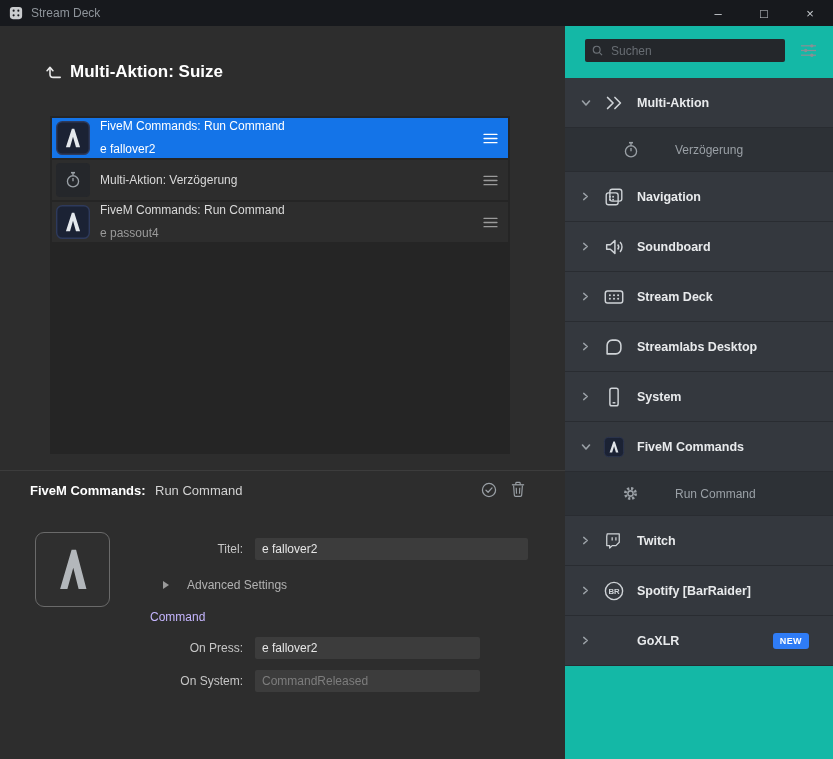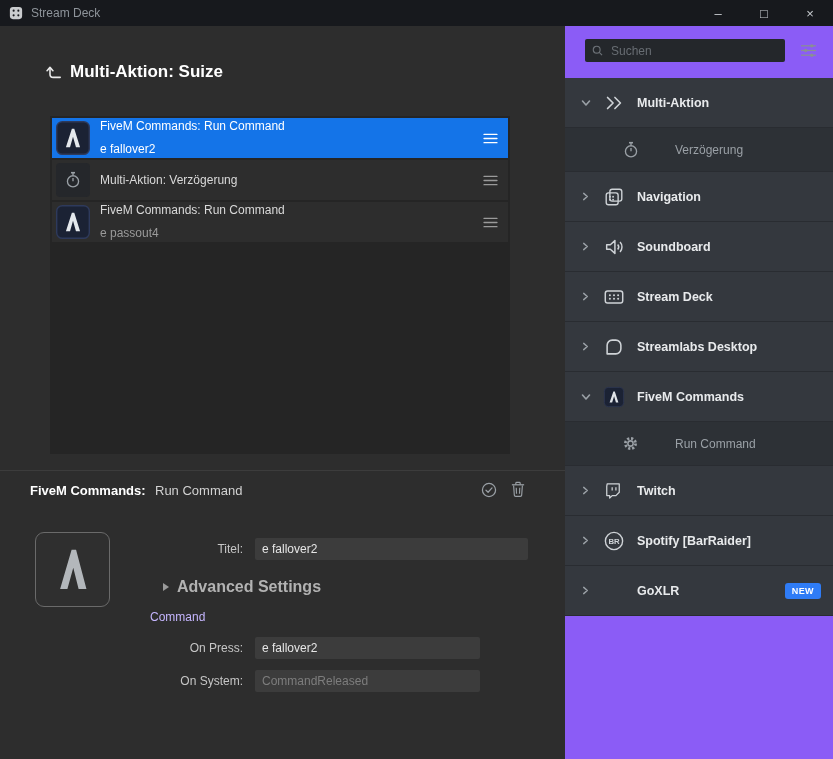--- a/index.html
+++ b/index.html
@@ -63,44 +63,44 @@
   .text-input{
     position:absolute;height:22px;background:#3c3c3c;border:none;border-radius:2px;
     color:#e6e6e6;font-size:12px;padding:0 7px;box-sizing:border-box;outline:none;
     font-family:"Liberation Sans","DejaVu Sans",sans-serif;
   }
   .text-input::placeholder{color:#7d7d7d;}
   .ti-input{left:255px;top:512px;width:273px;}
   .op-input{left:255px;top:611px;width:225px;}
   .or-input{left:255px;top:644px;width:225px;}
   .advanced{
-    position:absolute;left:162px;top:552px;display:flex;align-items:center;gap:7px;
-    color:#b2b2b2;font-size:16px;font-weight:bold;
+    position:absolute;left:162px;top:552px;display:flex;align-items:center;gap:17px;
+    color:#b2b2b2;font-size:12px;
   }
   .advanced .tri{color:#9a9a9a;display:flex;}
   .cmd-header{position:absolute;left:150px;top:584px;width:378px;text-align:left;
     font-size:12px;color:#c4b5fd;}
 
   
-  .sidebar{position:absolute;top:26px;left:565px;width:268px;bottom:0;background:#8b5cf6;}
+  .sidebar{position:absolute;top:26px;left:565px;width:268px;bottom:0;background:#14b8a6;}
   .search-wrap{
     position:absolute;left:20px;top:13px;width:200px;height:23px;background:#24272b;
     border-radius:2px;display:flex;align-items:center;padding:0 6px;box-sizing:border-box;gap:5px;
   }
   .search-wrap .icon{color:#6c7177;}
   .search-input{
     flex:1;background:transparent;border:none;outline:none;color:#c9ccd0;font-size:12px;min-width:0;
     font-family:"Liberation Sans","DejaVu Sans",sans-serif;
   }
   .search-input::placeholder{color:#686d73;}
   .filter-btn{position:absolute;left:235px;top:17px;color:#8a8f94;}
 
   .category-list{position:absolute;left:0;top:52px;right:0;}
   .cat-row{
-    height:50px;display:flex;align-items:center;padding-left:16px;padding-right:12px;
+    height:50px;display:flex;align-items:center;padding-left:16px;padding-right:24px;
     border-bottom:1px solid #292c31;background:#34383e;box-sizing:border-box;
   }
   .cat-row.sub{height:44px;background:#2d3136;gap:19px;}
   .chev{width:14px;margin-right:8px;color:#9aa0a6;display:flex;flex:none;}
   .cat-icon{width:24px;height:24px;margin-right:10px;display:flex;align-items:center;justify-content:flex-start;
     color:#cfd3d7;flex:none;}
   .cat-label{font-size:12.5px;font-weight:bold;color:#e8eaec;}
   .sub-label{font-size:12px;color:#9aa0a6;}
   .badge{
     margin-left:auto;background:var(--badge,#2f7cf6);color:#ffffff;font-size:9px;font-weight:bold;
@@ -383,20 +383,36 @@
         </span>
         <span class="cat-icon icon">
           <svg viewBox="0 0 24 24" width="22" height="22">
             <path d="M4.5 10 a5.5 5.5 0 0 1 5.5-5.5 h4 a5.5 5.5 0 0 1 5.5 5.5 v4 a5.5 5.5 0 0 1 -5.5 5.5 h-9.5 v-9.5 z" fill="none" stroke="currentColor" stroke-width="1.7" stroke-linejoin="round"></path>
           </svg>
         </span>
         <span class="cat-label">Streamlabs Desktop</span>
       </div>
       <div class="cat-row">
         <span class="chev icon">
+          <svg viewBox="0 0 10 10" width="9" height="9">
+            <path d="M3 1.5 L7 5 L3 8.5" fill="none" stroke="currentColor" stroke-width="1.6" stroke-linecap="round" stroke-linejoin="round"></path>
+          </svg>
+        </span>
+        <span class="cat-icon icon">
+          <svg viewBox="0 0 24 24" width="22" height="22">
+            <g fill="none" stroke="currentColor" stroke-width="1.6">
+              <rect x="7.5" y="2.5" width="9" height="19" rx="2"></rect>
+              <line x1="10.5" y1="18.3" x2="13.5" y2="18.3"></line>
+            </g>
+          </svg>
+        </span>
+        <span class="cat-label">System</span>
+      </div>
+      <div class="cat-row">
+        <span class="chev icon">
           <svg viewBox="0 0 10 10" width="10" height="10">
             <path d="M1.5 3 L5 7 L8.5 3" fill="none" stroke="currentColor" stroke-width="1.6" stroke-linecap="round" stroke-linejoin="round"></path>
           </svg>
         </span>
         <span class="cat-icon icon">
           <svg viewBox="0 0 24 24" width="22" height="22">
             <rect x="1.5" y="1.5" width="21" height="21" rx="4.5" fill="#1b2234" stroke="#2c3550" stroke-width="1"></rect>
             <path d="M7.2 18 L11.3 6 L12.9 6 L16.8 18 L14.1 18 L12.1 11.2 L10 18 Z" fill="#dfe3e8"></path>
           </svg>
         </span>

